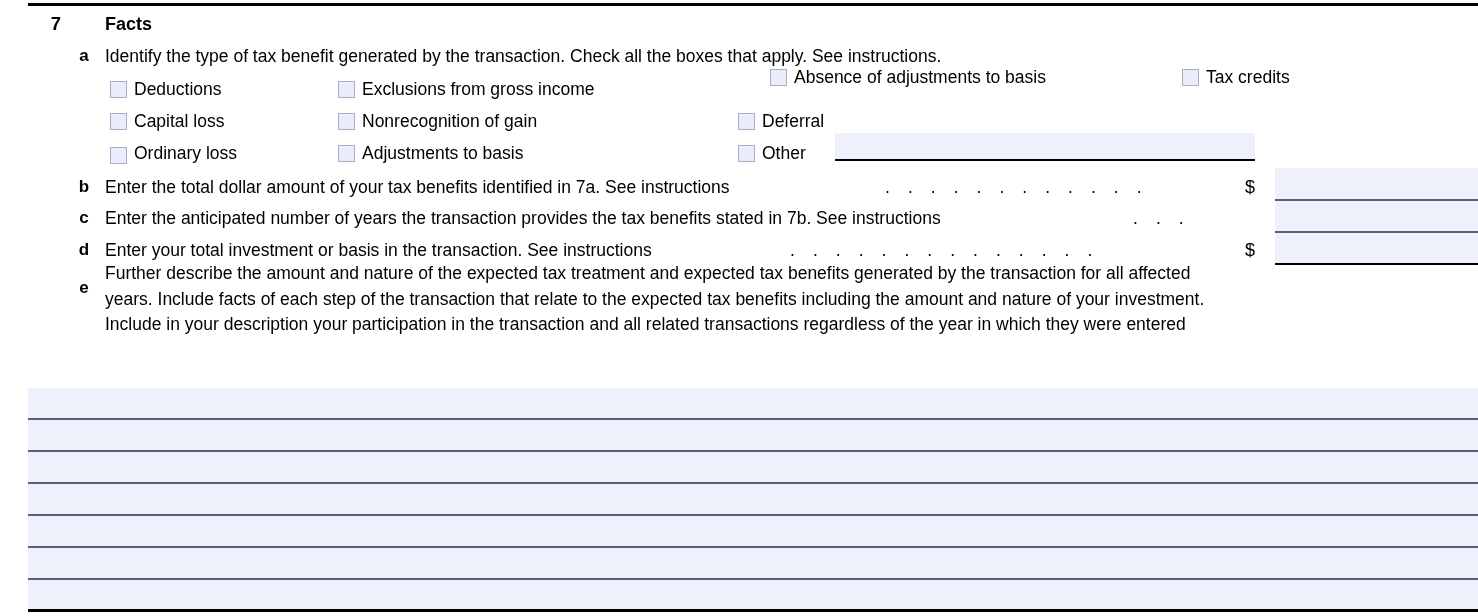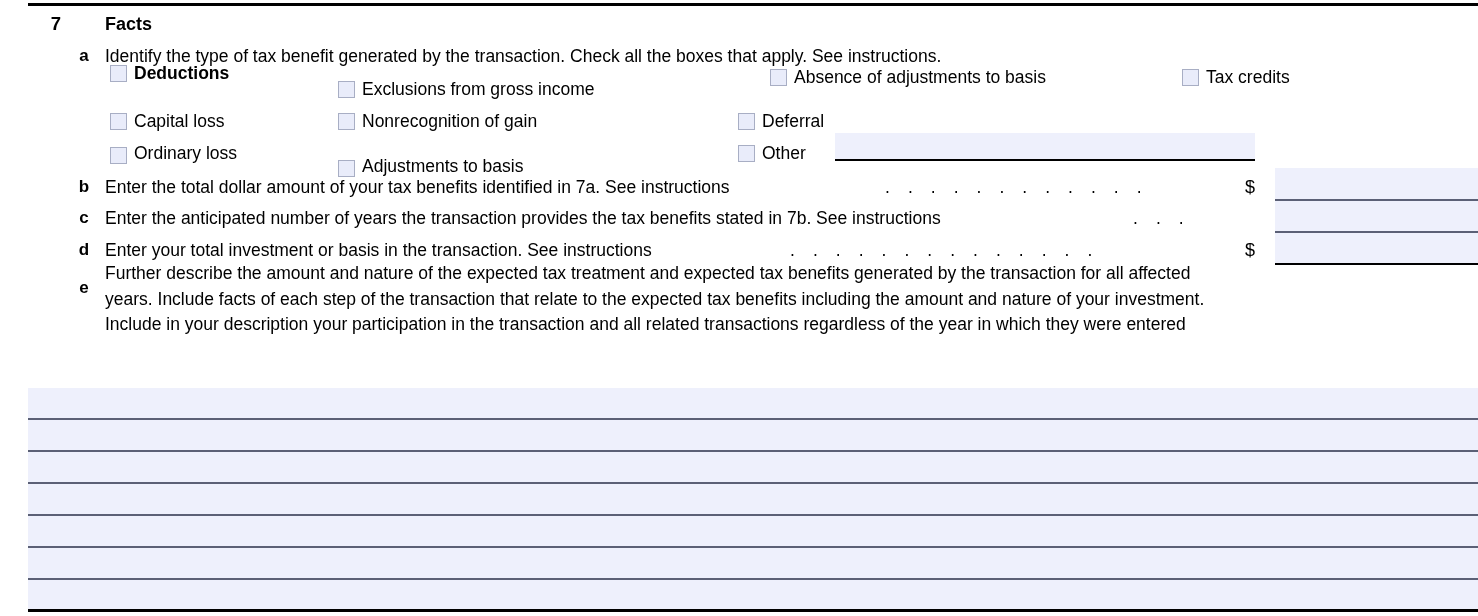--- a/index.html
+++ b/index.html
@@ -156,42 +156,42 @@
   <div class="row" style="top:13px;">
     <div class="num">7</div>
     <div class="txt bold">Facts</div>
   </div>
 
   <div class="row" style="top:45px;">
     <div class="ltr">a</div>
     <div class="txt">Identify the type of tax benefit generated by the transaction. Check all the boxes that apply. See instructions.</div>
   </div>
 
-  <div class="cb-item" style="left:110px; top:62px;font-weight:bold;">
+  <div class="cb-item" style="left:110px; top:78px;">
     <span class="cb"></span>
     <span>Deductions</span>
   </div>
   <div class="cb-item" style="left:110px; top:110px;text-align:center;">
     <span class="cb"></span>
     <span>Capital loss</span>
   </div>
   <div class="cb-item" style="left:110px; top:142px;align-items:flex-end;">
     <span class="cb"></span>
     <span>Ordinary loss</span>
   </div>
 
   <div class="cb-item" style="left:338px; top:78px;">
     <span class="cb"></span>
     <span>Exclusions from gross income</span>
   </div>
   <div class="cb-item" style="left:338px; top:110px;">
     <span class="cb"></span>
     <span>Nonrecognition of gain</span>
   </div>
-  <div class="cb-item" style="left:338px; top:155px;align-items:flex-end;">
+  <div class="cb-item" style="left:338px; top:142px;">
     <span class="cb"></span>
     <span>Adjustments to basis</span>
   </div>
 
   <div class="cb-item" style="left:738px; top:66px;margin-left:32px;">
     <span class="cb"></span>
     <span>Absence of adjustments to basis</span>
   </div>
   <div class="cb-item" style="left:738px; top:110px;">
     <span class="cb"></span>

